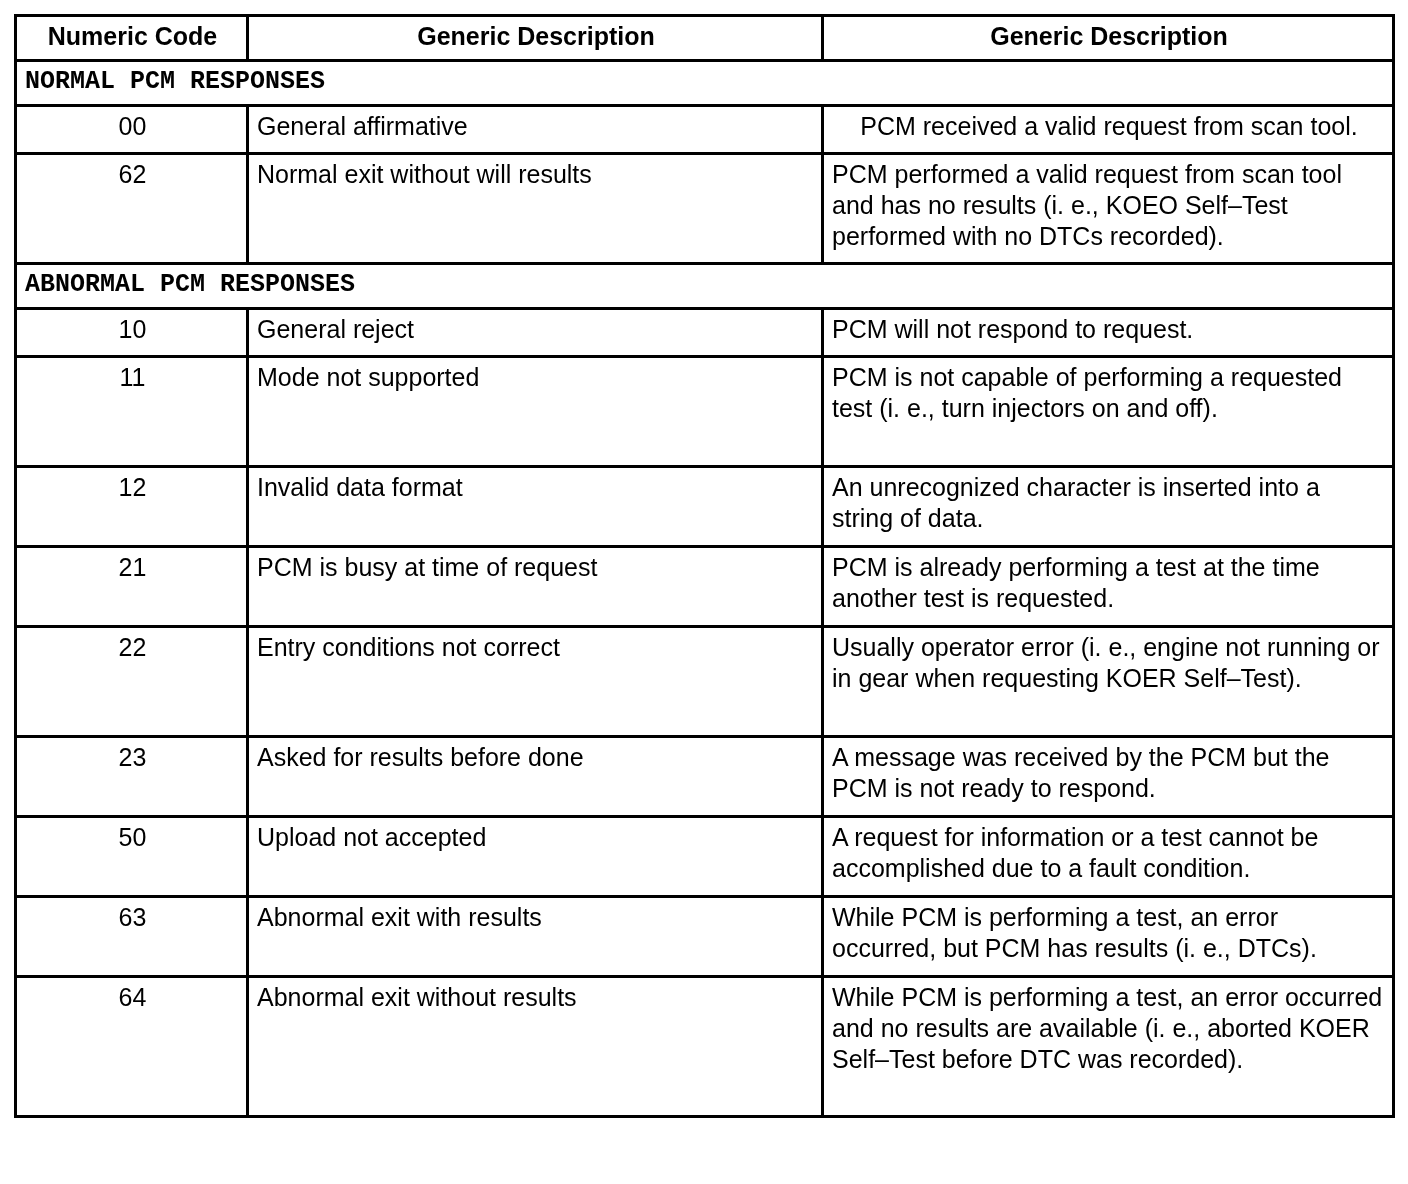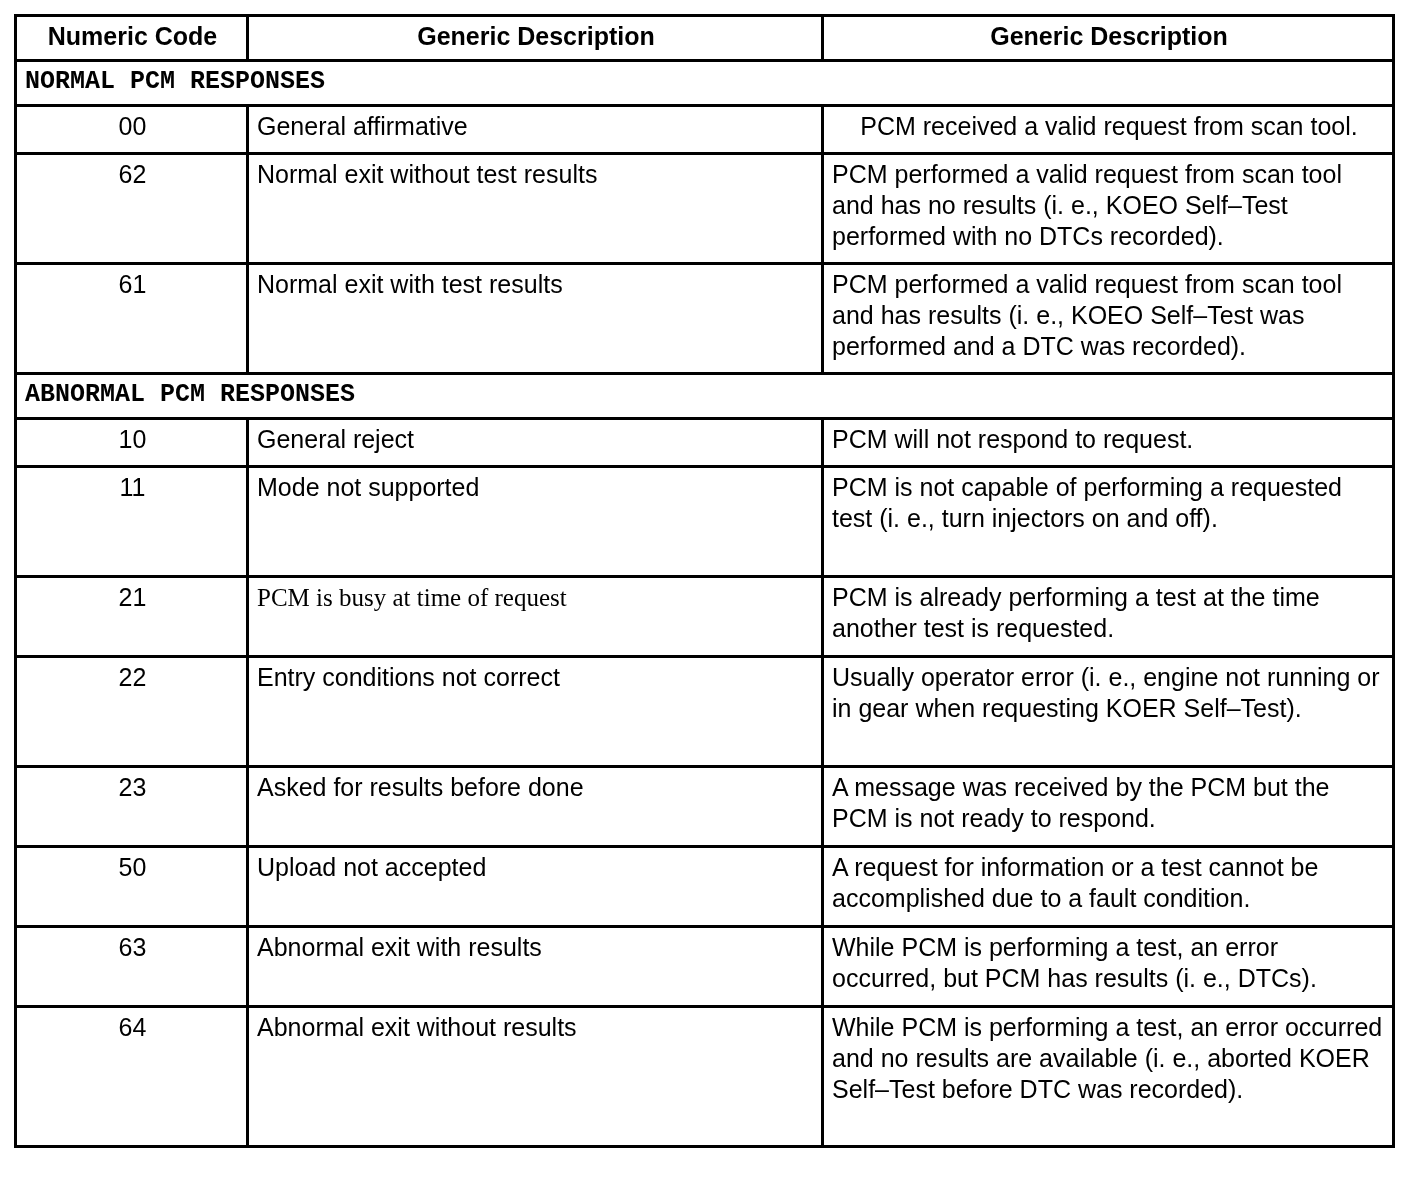--- a/index.html
+++ b/index.html
@@ -34,44 +34,44 @@
       <tr>
         <td colspan="3" class="section">NORMAL PCM RESPONSES</td>
       </tr>
       <tr>
         <td class="code" style="height: 35px;">00</td>
         <td style="height: 35px;">General affirmative</td>
         <td style="height: 35px; text-align: center;">PCM received a valid request from scan tool.</td>
       </tr>
       <tr>
         <td class="code" style="height: 97px;">62</td>
-        <td style="height: 97px;">Normal exit without test results</td>
+        <td style="height: 97px;">Normal exit without will results</td>
         <td style="height: 97px;">PCM performed a valid request from scan tool and has no results (i. e., KOEO Self–Test performed with no DTCs recorded).</td>
-      </tr>
-      <tr>
-        <td class="code" style="height: 97px;">61</td>
-        <td style="height: 97px;">Normal exit with test results</td>
-        <td style="height: 97px;">PCM performed a valid request from scan tool and has results (i. e., KOEO Self–Test was performed and a DTC was recorded).</td>
       </tr>
       <tr>
         <td colspan="3" class="section">ABNORMAL PCM RESPONSES</td>
       </tr>
       <tr>
         <td class="code" style="height: 35px;">10</td>
         <td style="height: 35px;">General reject</td>
         <td style="height: 35px;">PCM will not respond to request.</td>
       </tr>
       <tr>
         <td class="code" style="height: 97px;">11</td>
         <td style="height: 97px;">Mode not supported</td>
         <td style="height: 97px;">PCM is not capable of performing a requested test (i. e., turn injectors on and off).</td>
       </tr>
       <tr>
+        <td class="code" style="height: 67px;">12</td>
+        <td style="height: 67px;">Invalid data format</td>
+        <td style="height: 67px;">An unrecognized character is inserted into a string of data.</td>
+      </tr>
+      <tr>
         <td class="code" style="height: 67px;">21</td>
-        <td style="height: 67px; font-family: Liberation Serif, serif;">PCM is busy at time of request</td>
+        <td style="height: 67px;">PCM is busy at time of request</td>
         <td style="height: 67px;">PCM is already performing a test at the time another test is requested.</td>
       </tr>
       <tr>
         <td class="code" style="height: 97px;">22</td>
         <td style="height: 97px;">Entry conditions not correct</td>
         <td style="height: 97px;">Usually operator error (i. e., engine not running or in gear when requesting KOER Self–Test).</td>
       </tr>
       <tr>
         <td class="code" style="height: 67px;">23</td>
         <td style="height: 67px;">Asked for results before done</td>

